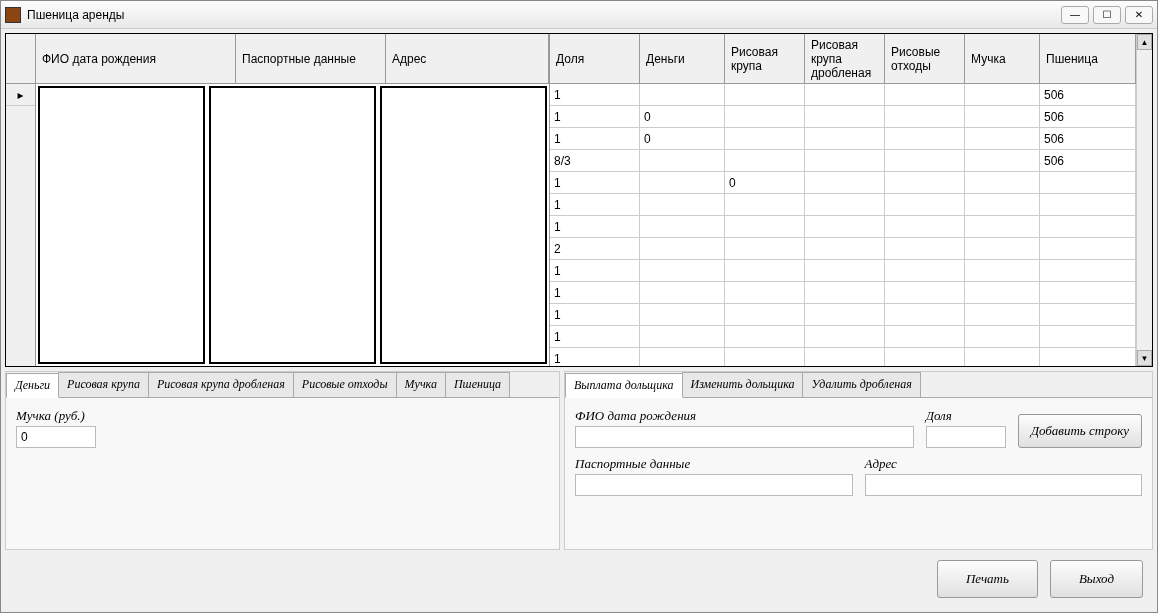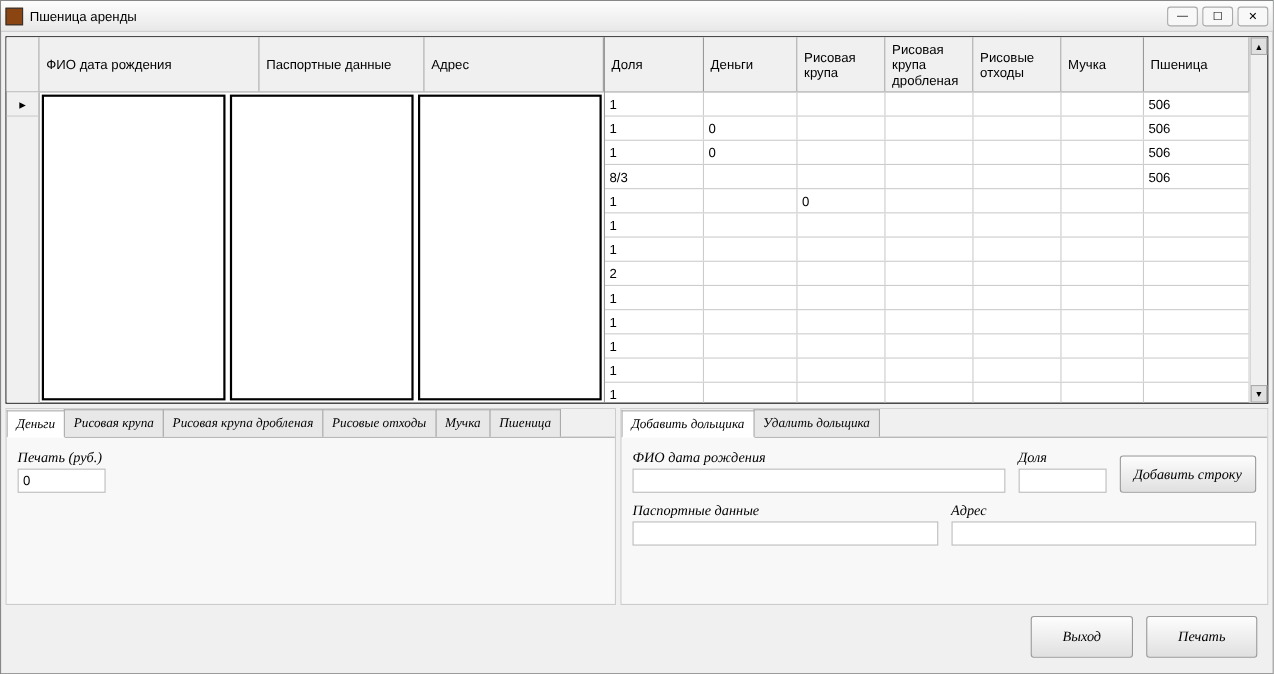--- a/index.html
+++ b/index.html
@@ -398,29 +398,30 @@
       <div class="panel-left">
         <div class="tabs">
           <div class="tab active">Деньги</div>
           <div class="tab">Рисовая крупа</div>
           <div class="tab">Рисовая крупа дробленая</div>
           <div class="tab">Рисовые отходы</div>
           <div class="tab">Мучка</div>
           <div class="tab">Пшеница</div>
         </div>
         <div class="tab-body">
-          <div class="field-label">Печать (руб.)</div>
+          <div class="field-label">Мучка (руб.)</div>
           <input class="text-input" style="width: 80px;" value="0">
         </div>
       </div>
 
       <div class="panel-right">
         <div class="tabs">
-          <div class="tab active">Добавить дольщика</div>
-          <div class="tab">Удалить дольщика</div>
+          <div class="tab active">Выплата дольщика</div>
+          <div class="tab">Изменить дольщика</div>
+          <div class="tab">Удалить дробленая</div>
         </div>
         <div class="tab-body">
           <div class="form-row">
             <div class="form-col" style="flex:1">
               <div class="field-label">ФИО дата рождения</div>
               <input class="text-input" style="">
             </div>
             <div class="form-col" style="width:80px">
               <div class="field-label">Доля</div>
               <input class="text-input" style="">
@@ -437,18 +438,18 @@
             <div class="form-col" style="flex:1">
               <div class="field-label">Адрес</div>
               <input class="text-input" style="">
             </div>
           </div>
         </div>
       </div>
     </div>
 
     <div class="bottom-buttons">
+      <button class="btn">Печать</button>
       <button class="btn">Выход</button>
-      <button class="btn">Печать</button>
     </div>
 
   </div>
 </div>
 
 </body></html>

